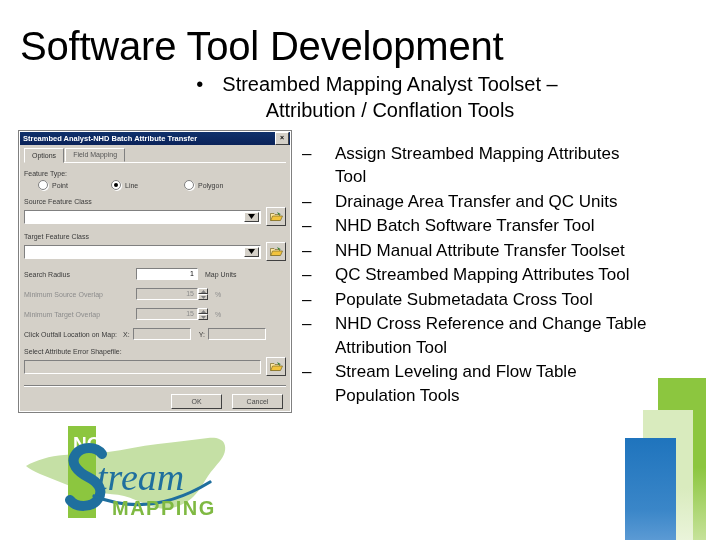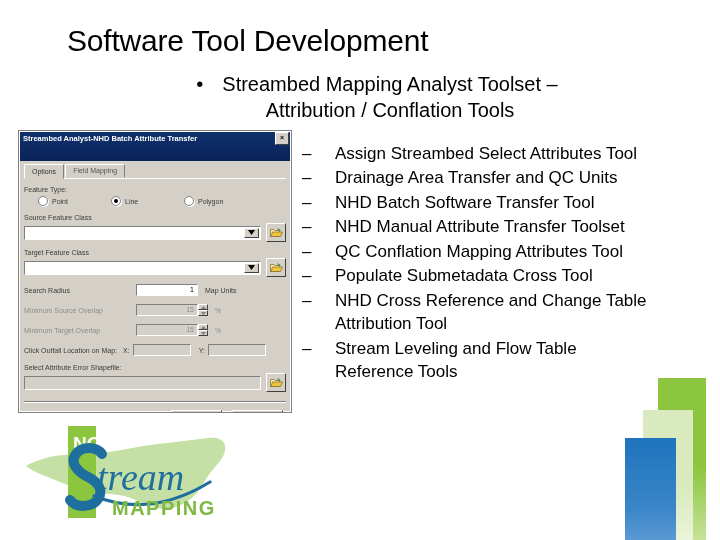--- a/index.html
+++ b/index.html
@@ -13,25 +13,24 @@
     font-family: "Liberation Sans", sans-serif;
     overflow: hidden;
     position: relative;
   }
 
   
   #slide-title {
     position: absolute;
     left: 20px;
     top: 24px;
-    font-size: 30px;
+    font-size: 40px;
     color: #000000;
     letter-spacing: -0.2px;
     white-space: nowrap;
-    margin-left: 47px;
   }
 
   
   #level1-block {
     position: absolute;
     left: 142px;
     top: 72px;
     width: 470px;
     font-size: 20px;
     color: #000000;
@@ -93,21 +92,21 @@
     font-size: 7px;
     color: #000000;
     overflow: hidden;
   }
   #dialog-titlebar {
     height: 13px;
     margin: 1px;
     background: linear-gradient(to bottom, #10316b 0%, #0a2259 100%);
     display: flex;
     align-items: center;
-    padding: 0 1px 16px 3px;
+    padding: 0 1px 0 3px;
   }
   #dialog-title-text {
     color: #ffffff;
     font-size: 7.5px;
     font-weight: bold;
     flex: 1 1 auto;
     white-space: nowrap;
     overflow: hidden;
   }
   #dialog-close {
@@ -393,49 +392,49 @@
     <span class="l1-text">
       <span>Streambed Mapping Analyst Toolset –</span><br>
       <span>Attribution / Conflation Tools</span>
     </span>
   </div>
 </div>
 
 <div id="level2-list">
   <div class="l2-item">
     <span class="l2-marker">–</span>
-    <span class="l2-text">Assign Streambed Select Attributes Tool</span>
+    <span class="l2-text">Assign Streambed Mapping Attributes Tool</span>
   </div>
   <div class="l2-item">
     <span class="l2-marker">–</span>
     <span class="l2-text">Drainage Area Transfer and QC Units</span>
   </div>
   <div class="l2-item">
     <span class="l2-marker">–</span>
     <span class="l2-text">NHD Batch Software Transfer Tool</span>
   </div>
   <div class="l2-item">
     <span class="l2-marker">–</span>
     <span class="l2-text">NHD Manual Attribute Transfer Toolset</span>
   </div>
   <div class="l2-item">
     <span class="l2-marker">–</span>
-    <span class="l2-text">QC Conflation Mapping Attributes Tool</span>
+    <span class="l2-text">QC Streambed Mapping Attributes Tool</span>
   </div>
   <div class="l2-item">
     <span class="l2-marker">–</span>
     <span class="l2-text">Populate Submetadata Cross Tool</span>
   </div>
   <div class="l2-item">
     <span class="l2-marker">–</span>
     <span class="l2-text">NHD Cross Reference and Change Table Attribution Tool</span>
   </div>
   <div class="l2-item">
     <span class="l2-marker">–</span>
-    <span class="l2-text">Stream Leveling and Flow Table Reference Tools</span>
+    <span class="l2-text">Stream Leveling and Flow Table Population Tools</span>
   </div>
 </div>
 
 <div id="dialog">
 
   <div id="dialog-titlebar">
     <span id="dialog-title-text">Streambed Analyst-NHD Batch Attribute Transfer</span>
     <span id="dialog-close">×</span>
   </div>
 

